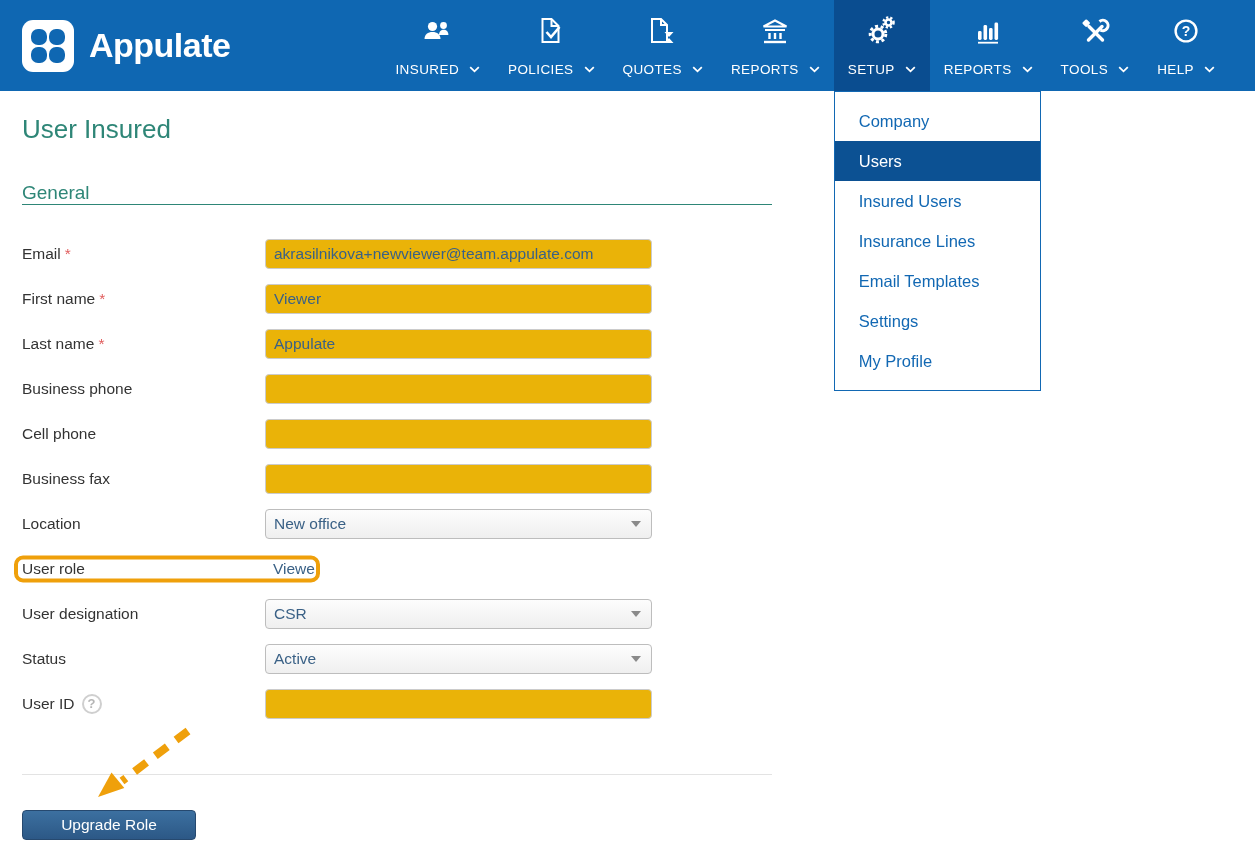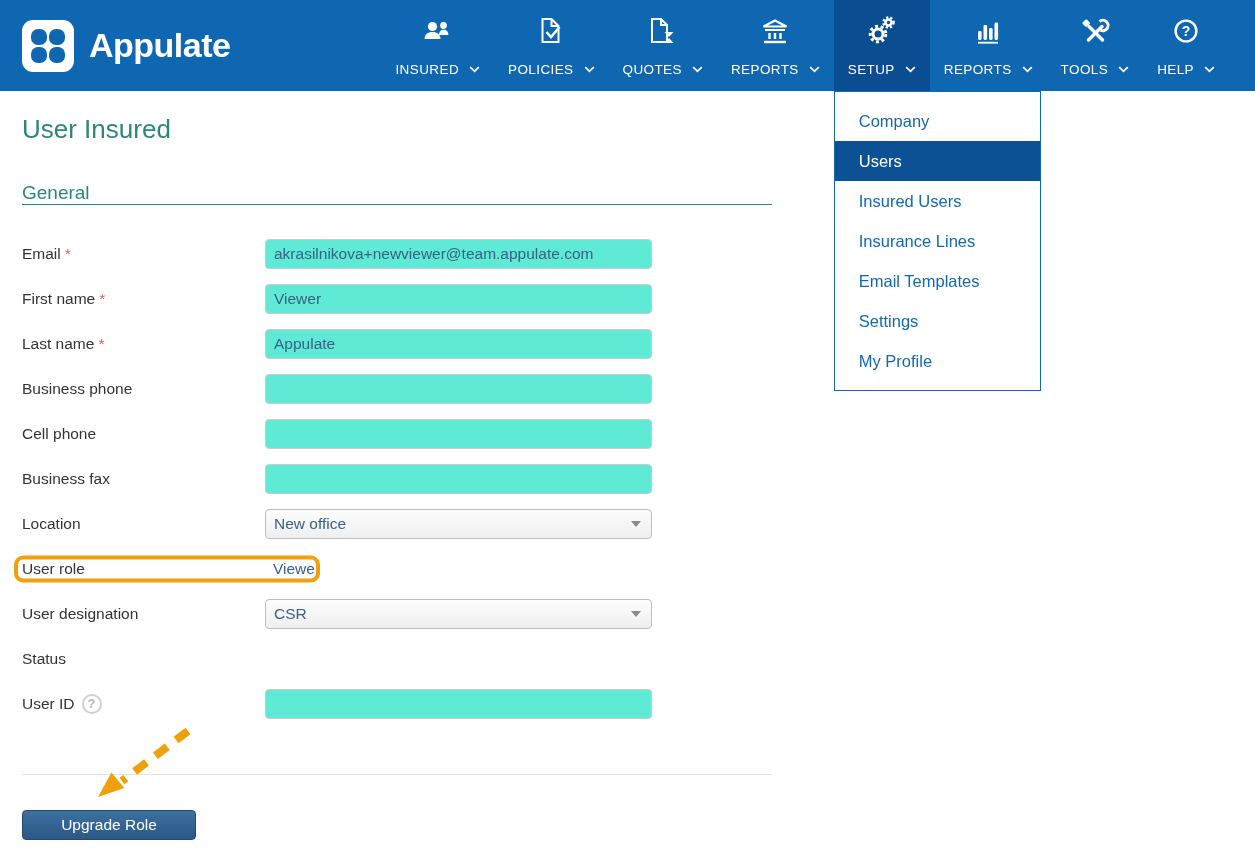--- a/index.html
+++ b/index.html
@@ -25,21 +25,21 @@
 
   
   .content { padding-left:22px; }
   .page-title { margin-top:23px; font-size:26px; font-weight:400; color:#2E8677; }
   .section-head { margin-top:37px; width:750px; border-bottom:1px solid #2E8677; font-size:19px; color:#2E8677; }
 
   .form { margin-top:26px; }
   .row { display:flex; align-items:center; height:45px; position:relative; }
   .lbl { width:243px; font-size:15.5px; color:#333; display:flex; align-items:center; }
   .req { color:#E05C5C; margin-left:4px; }
-  .txt { width:387px; height:30px; border:1px solid #CBCBCB; border-radius:4px; padding:10px 8px; font-size:15.5px; color:#3A6186; font-family:"Liberation Sans", sans-serif; outline:none; background:#5eead4; }
+  .txt { width:387px; height:30px; border:1px solid #CBCBCB; border-radius:4px; padding:10px 8px; font-size:15.5px; color:#3A6186; font-family:"Liberation Sans", sans-serif; outline:none; background:#eab308; }
   .sel { width:387px; height:30px; border:1px solid #BDBDBD; border-radius:4px; background:linear-gradient(#FDFDFD,#EFEFEF); display:flex; align-items:center; padding:0 10px 0 8px; font-size:15.5px; color:#3A6186; cursor:pointer; }
   .sel-arrow { margin-left:auto; width:0; height:0; border-left:5px solid transparent; border-right:5px solid transparent; border-top:6px solid #8A8A8A; }
   .static-val { font-size:15.5px; color:#3A6186; padding-left:8px; }
 
   .hl { position:absolute; left:-8px; top:50%; transform:translateY(-50%); width:306px; height:27px; border:4px solid #EFA00B; border-radius:9px; pointer-events:none; }
 
   .help-badge { width:20px; height:20px; border:2px solid #CFCFCF; border-radius:50%; color:#B5B5B5; font-size:13px; font-weight:bold; display:inline-flex; align-items:center; justify-content:center; margin-left:7px; }
 
   .divider { margin-top:48px; width:750px; border-top:1px solid #E3E3E3; }
 
@@ -295,20 +295,24 @@
       <div class="sel">
         <span>CSR</span>
         <span class="sel-arrow"></span>
       </div>
     </div>
 
     <div class="row">
       <label class="lbl">
           <span>Status</span>
         </label>
+      <div class="sel">
+        <span>Active</span>
+        <span class="sel-arrow"></span>
+      </div>
     </div>
 
     <div class="row">
       <label class="lbl">
           <span>User ID</span>
           <span class="help-badge">?</span>
         </label>
       <input class="txt" type="text" value="" style="">
     </div>
 

